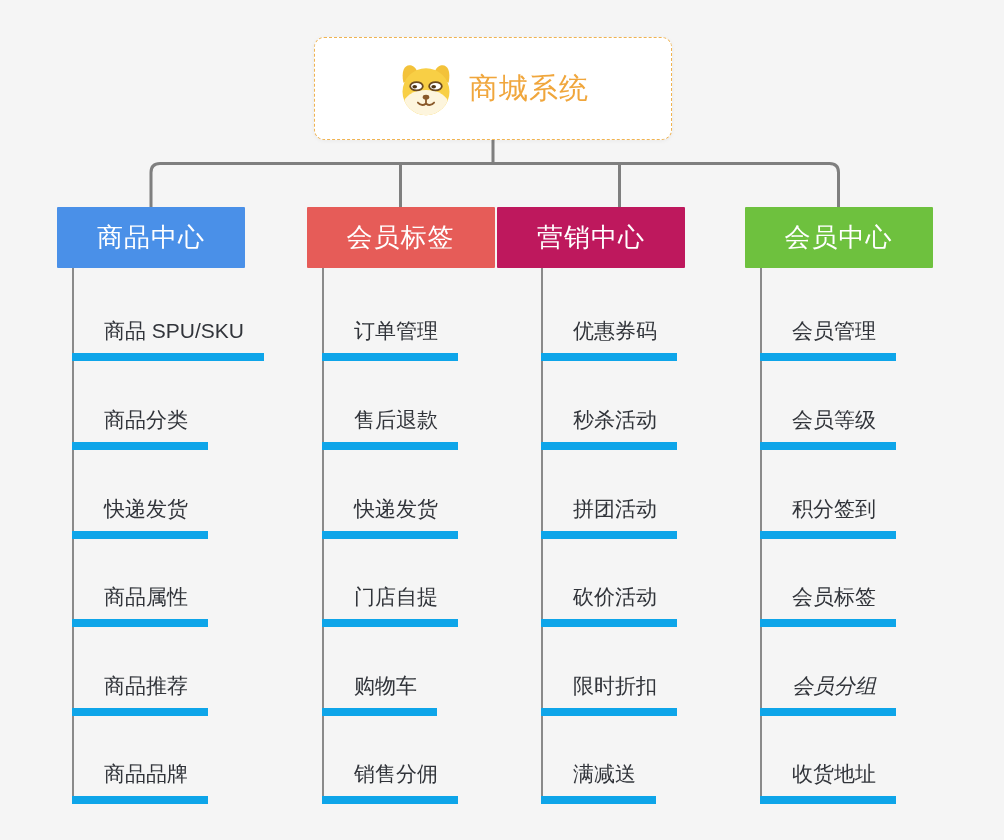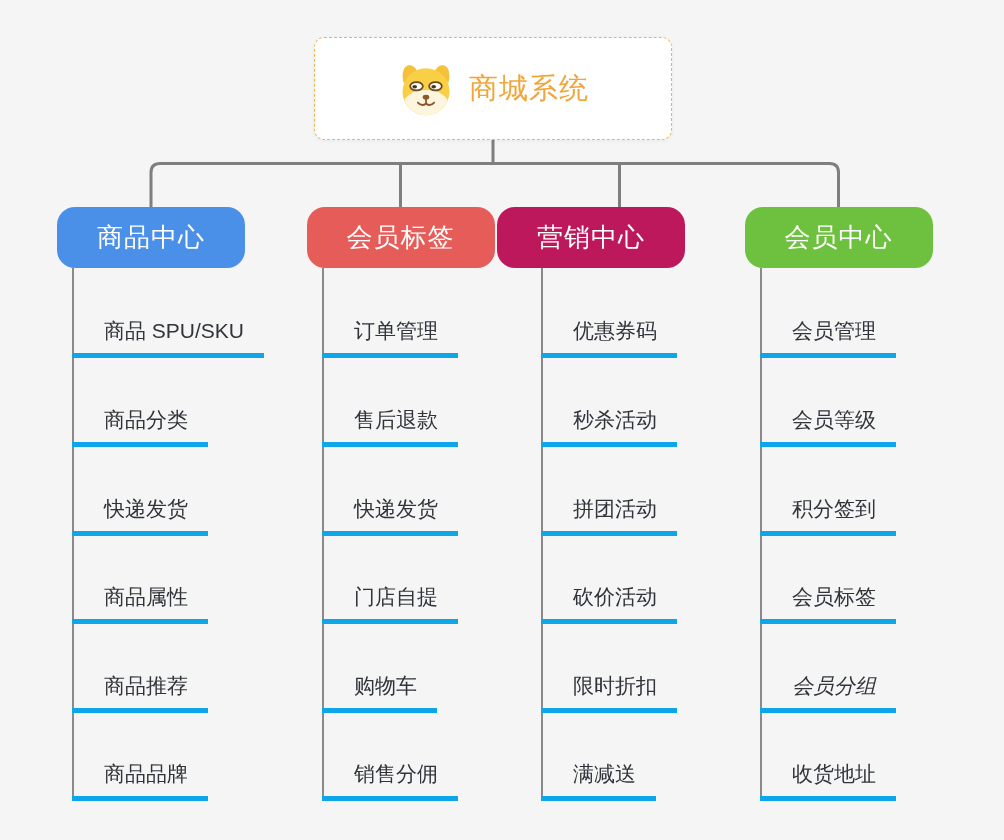--- a/index.html
+++ b/index.html
@@ -39,37 +39,37 @@
     font-size: 29px;
     font-weight: 500;
     color: #f0a63c;
     letter-spacing: 1px;
     white-space: nowrap;
   }
   .branch-node {
     position: absolute;
     top: 207px;
     height: 61px;
-    border-radius: 18px;
+    border-radius: 1px;
     display: flex;
     align-items: center;
     justify-content: center;
     color: #ffffff;
     font-size: 26px;
     font-weight: 500;
     letter-spacing: 1px;
     white-space: nowrap;
     cursor: default;
   }
   .leaf-node {
     position: absolute;
     height: 43px;
     line-height: 41px;
     padding: 0 20px 0 32px;
-    border-bottom: 5px solid #0ea5e9;
+    border-bottom: 8px solid #0ea5e9;
     font-size: 21px;
     color: #31343a;
     white-space: nowrap;
     cursor: default;
     box-sizing: content-box;
   }
 </style>
 </head>
 <body>
 

